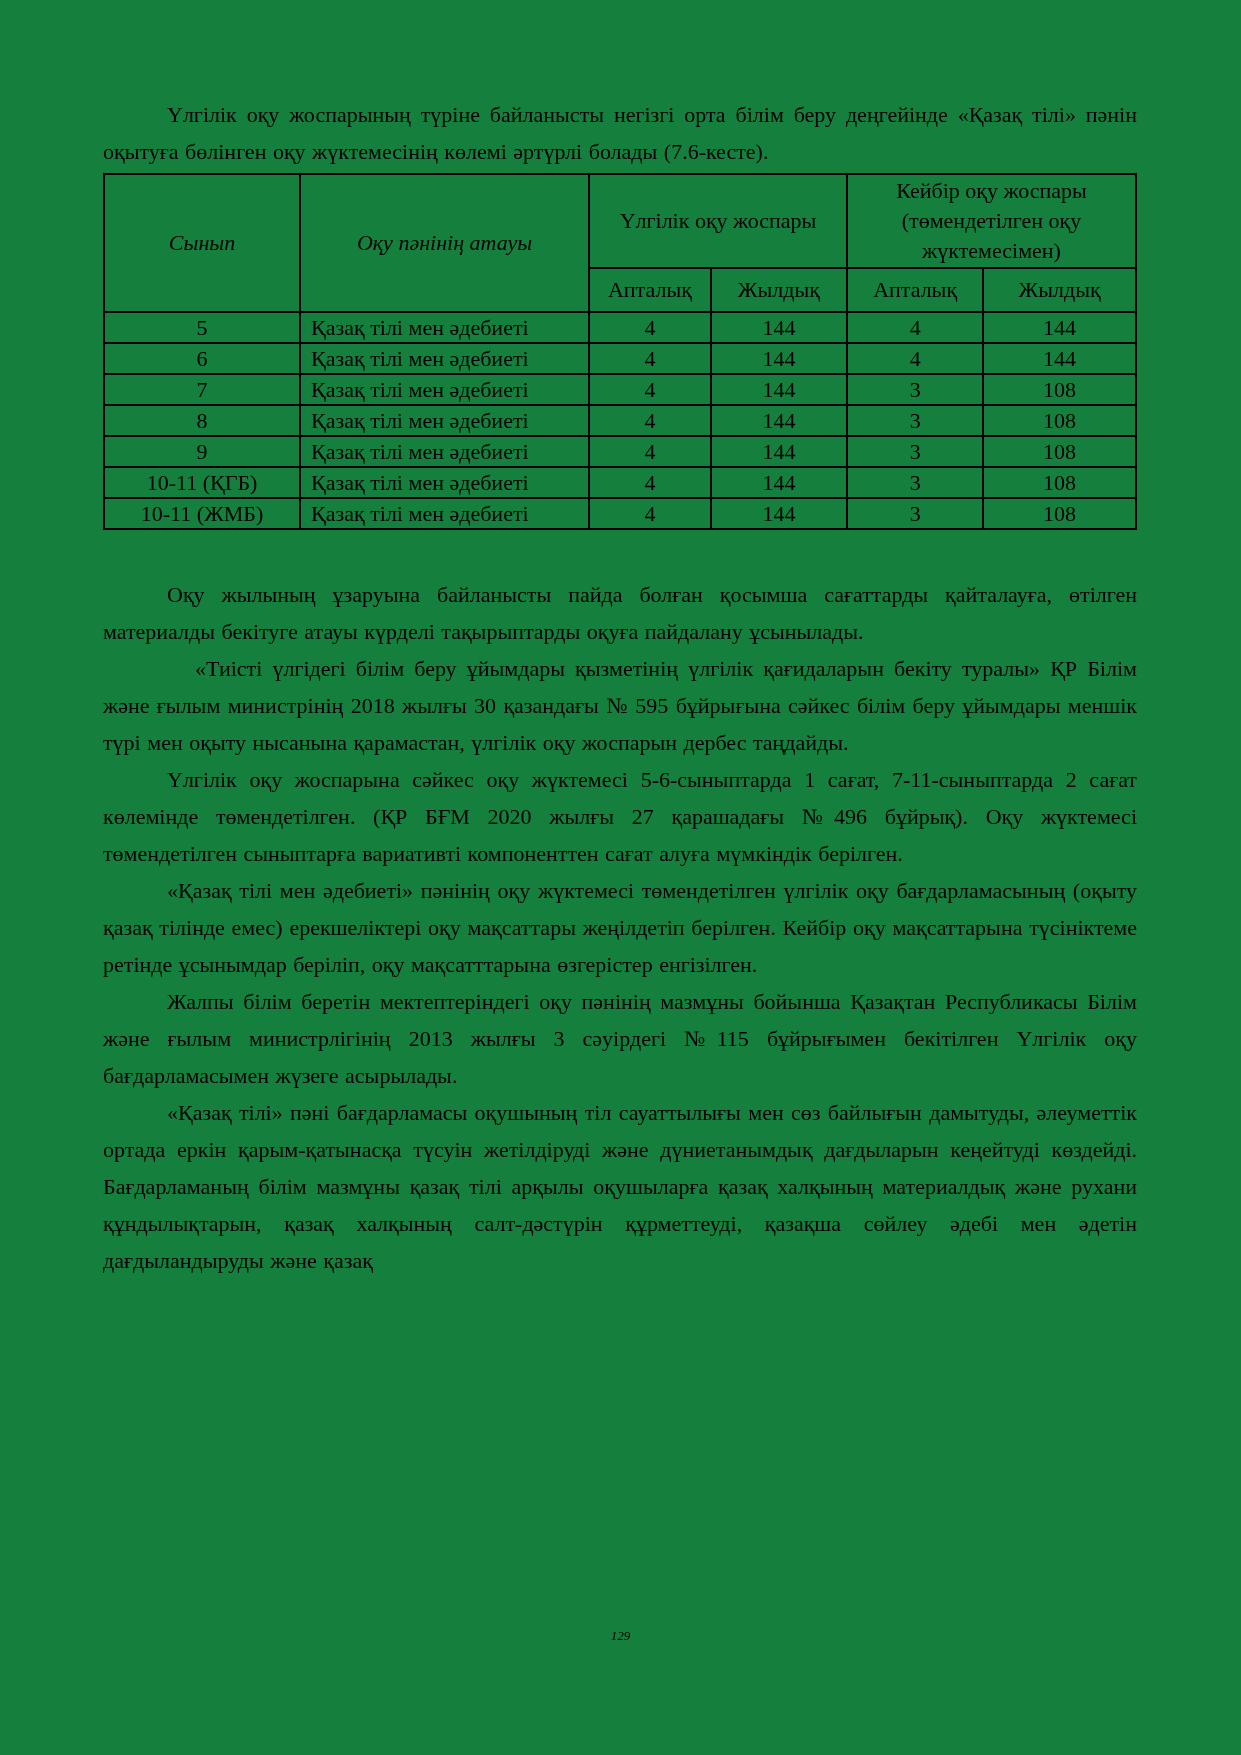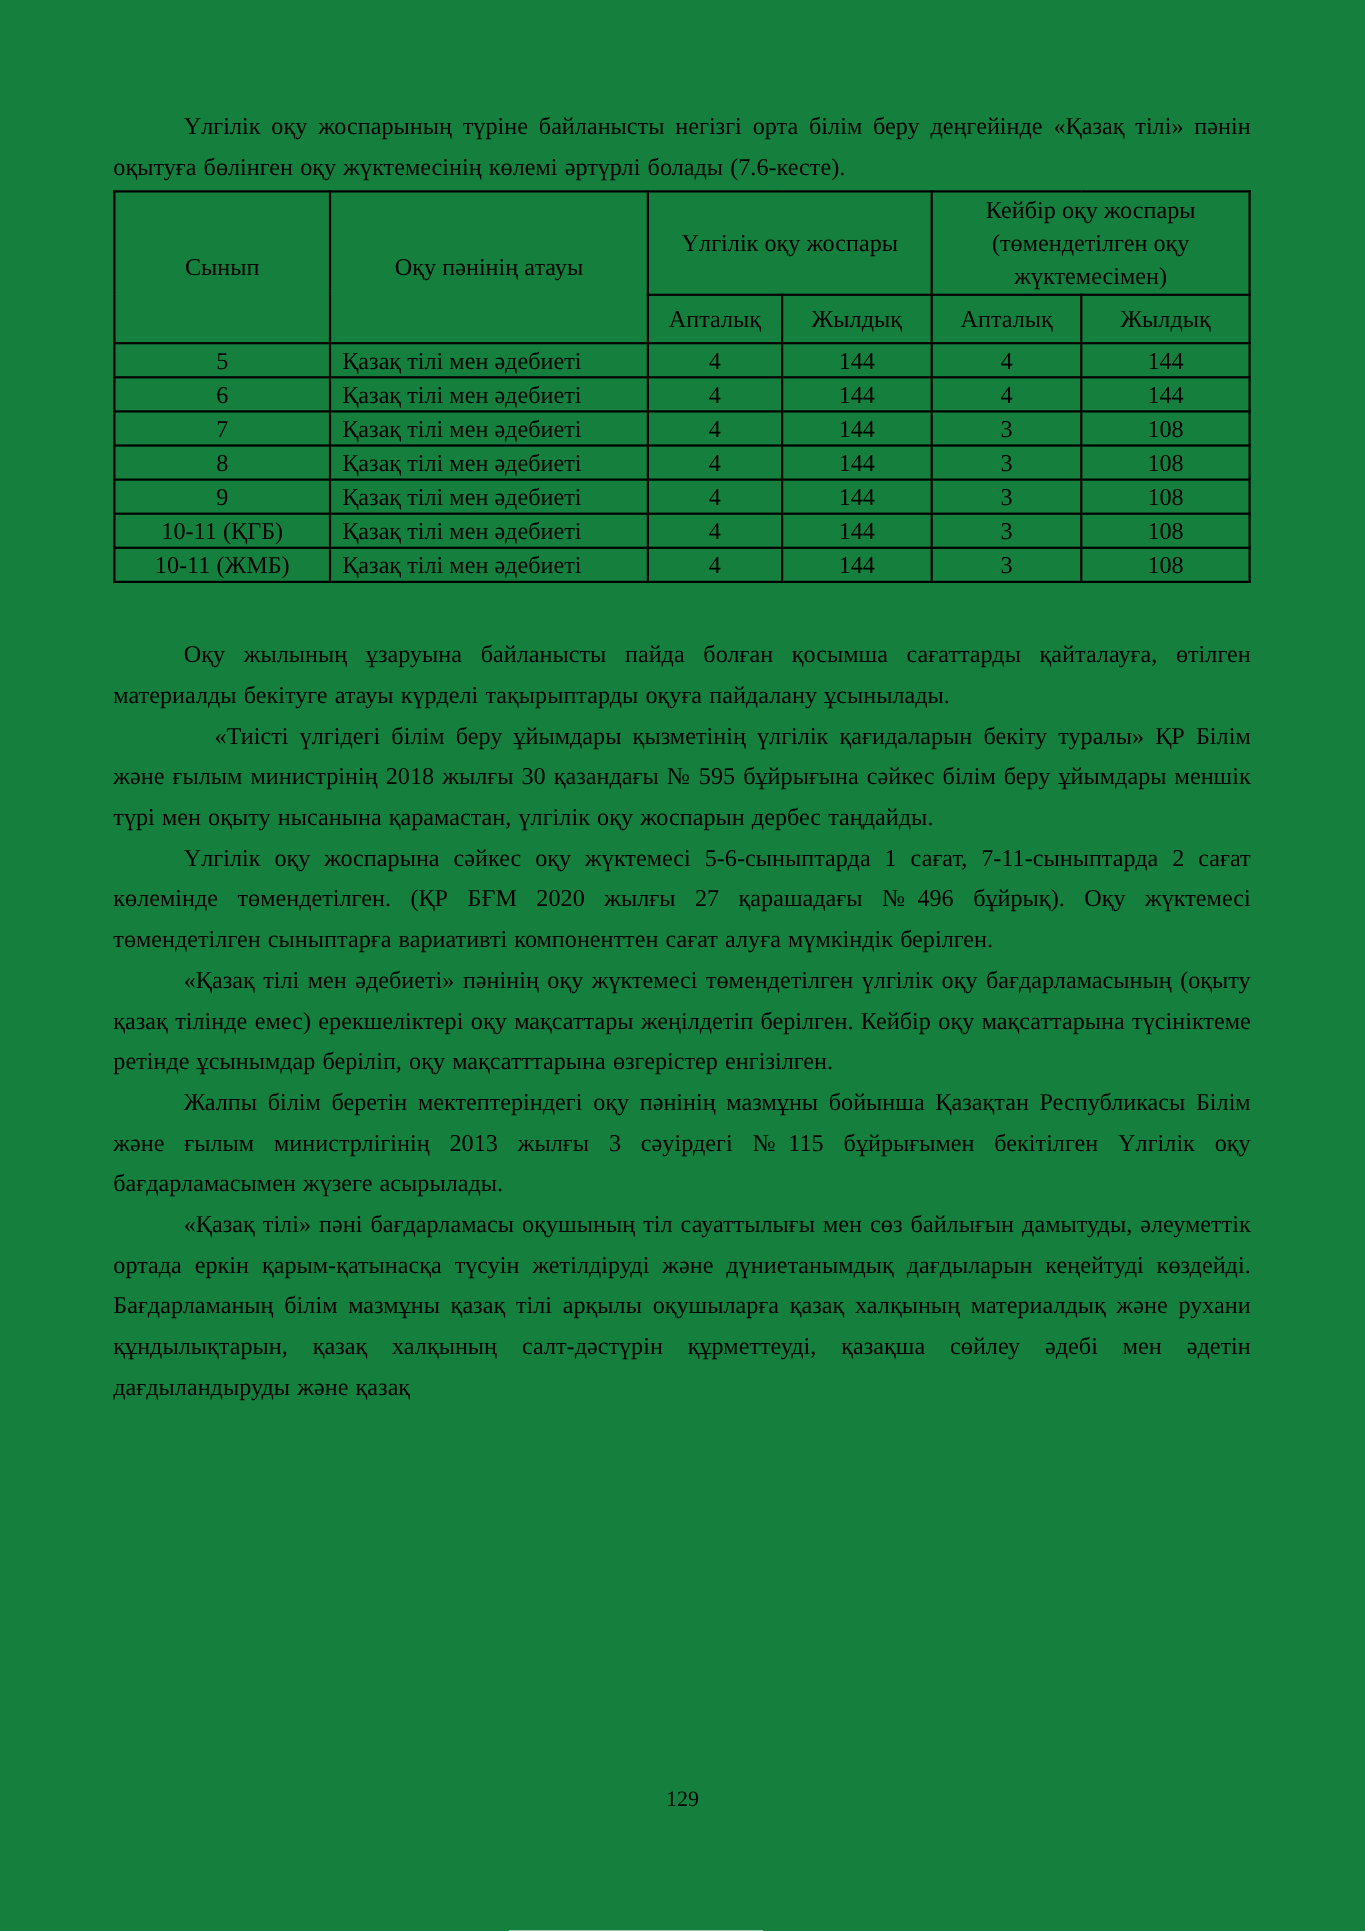--- a/index.html
+++ b/index.html
@@ -35,39 +35,40 @@
   }
   table.data-table th,
   table.data-table td {
     border: 2px solid #000000;
     font-weight: normal;
     padding: 1px 6px;
     box-sizing: border-box;
     overflow: hidden;
   }
   table.data-table thead th { vertical-align: middle; text-align: center; line-height: 30px; }
-  th.th-left { text-align: left; padding-left: 10px; }
+  th.th-left { text-align: left; padding-left: 10px; font-style: italic; }
   tr.group-row th { height: 76px; }
   tr.sub-row th { height: 44px; line-height: 28px; }
   table.data-table tbody td {
     height: 31px;
     line-height: 27px;
     text-align: center;
     vertical-align: middle;
   }
   table.data-table tbody td.cell-left { text-align: left; padding-left: 10px; }
 
   .page-number {
     position: absolute;
     top: 1622px;
     left: 0;
     right: 0;
     text-align: center;
-    font-size: 20px;
+    font-size: 13px;
     line-height: 28px;
+    font-style: italic;
   }
 </style>
 </head>
 <body>
 
 <div class="page">
 
   <p class="para">Үлгілік оқу жоспарының түріне байланысты негізгі орта білім беру деңгейінде «Қазақ тілі» пәнін оқытуға бөлінген оқу жүктемесінің көлемі әртүрлі болады (7.6-кесте).</p>
 
 

